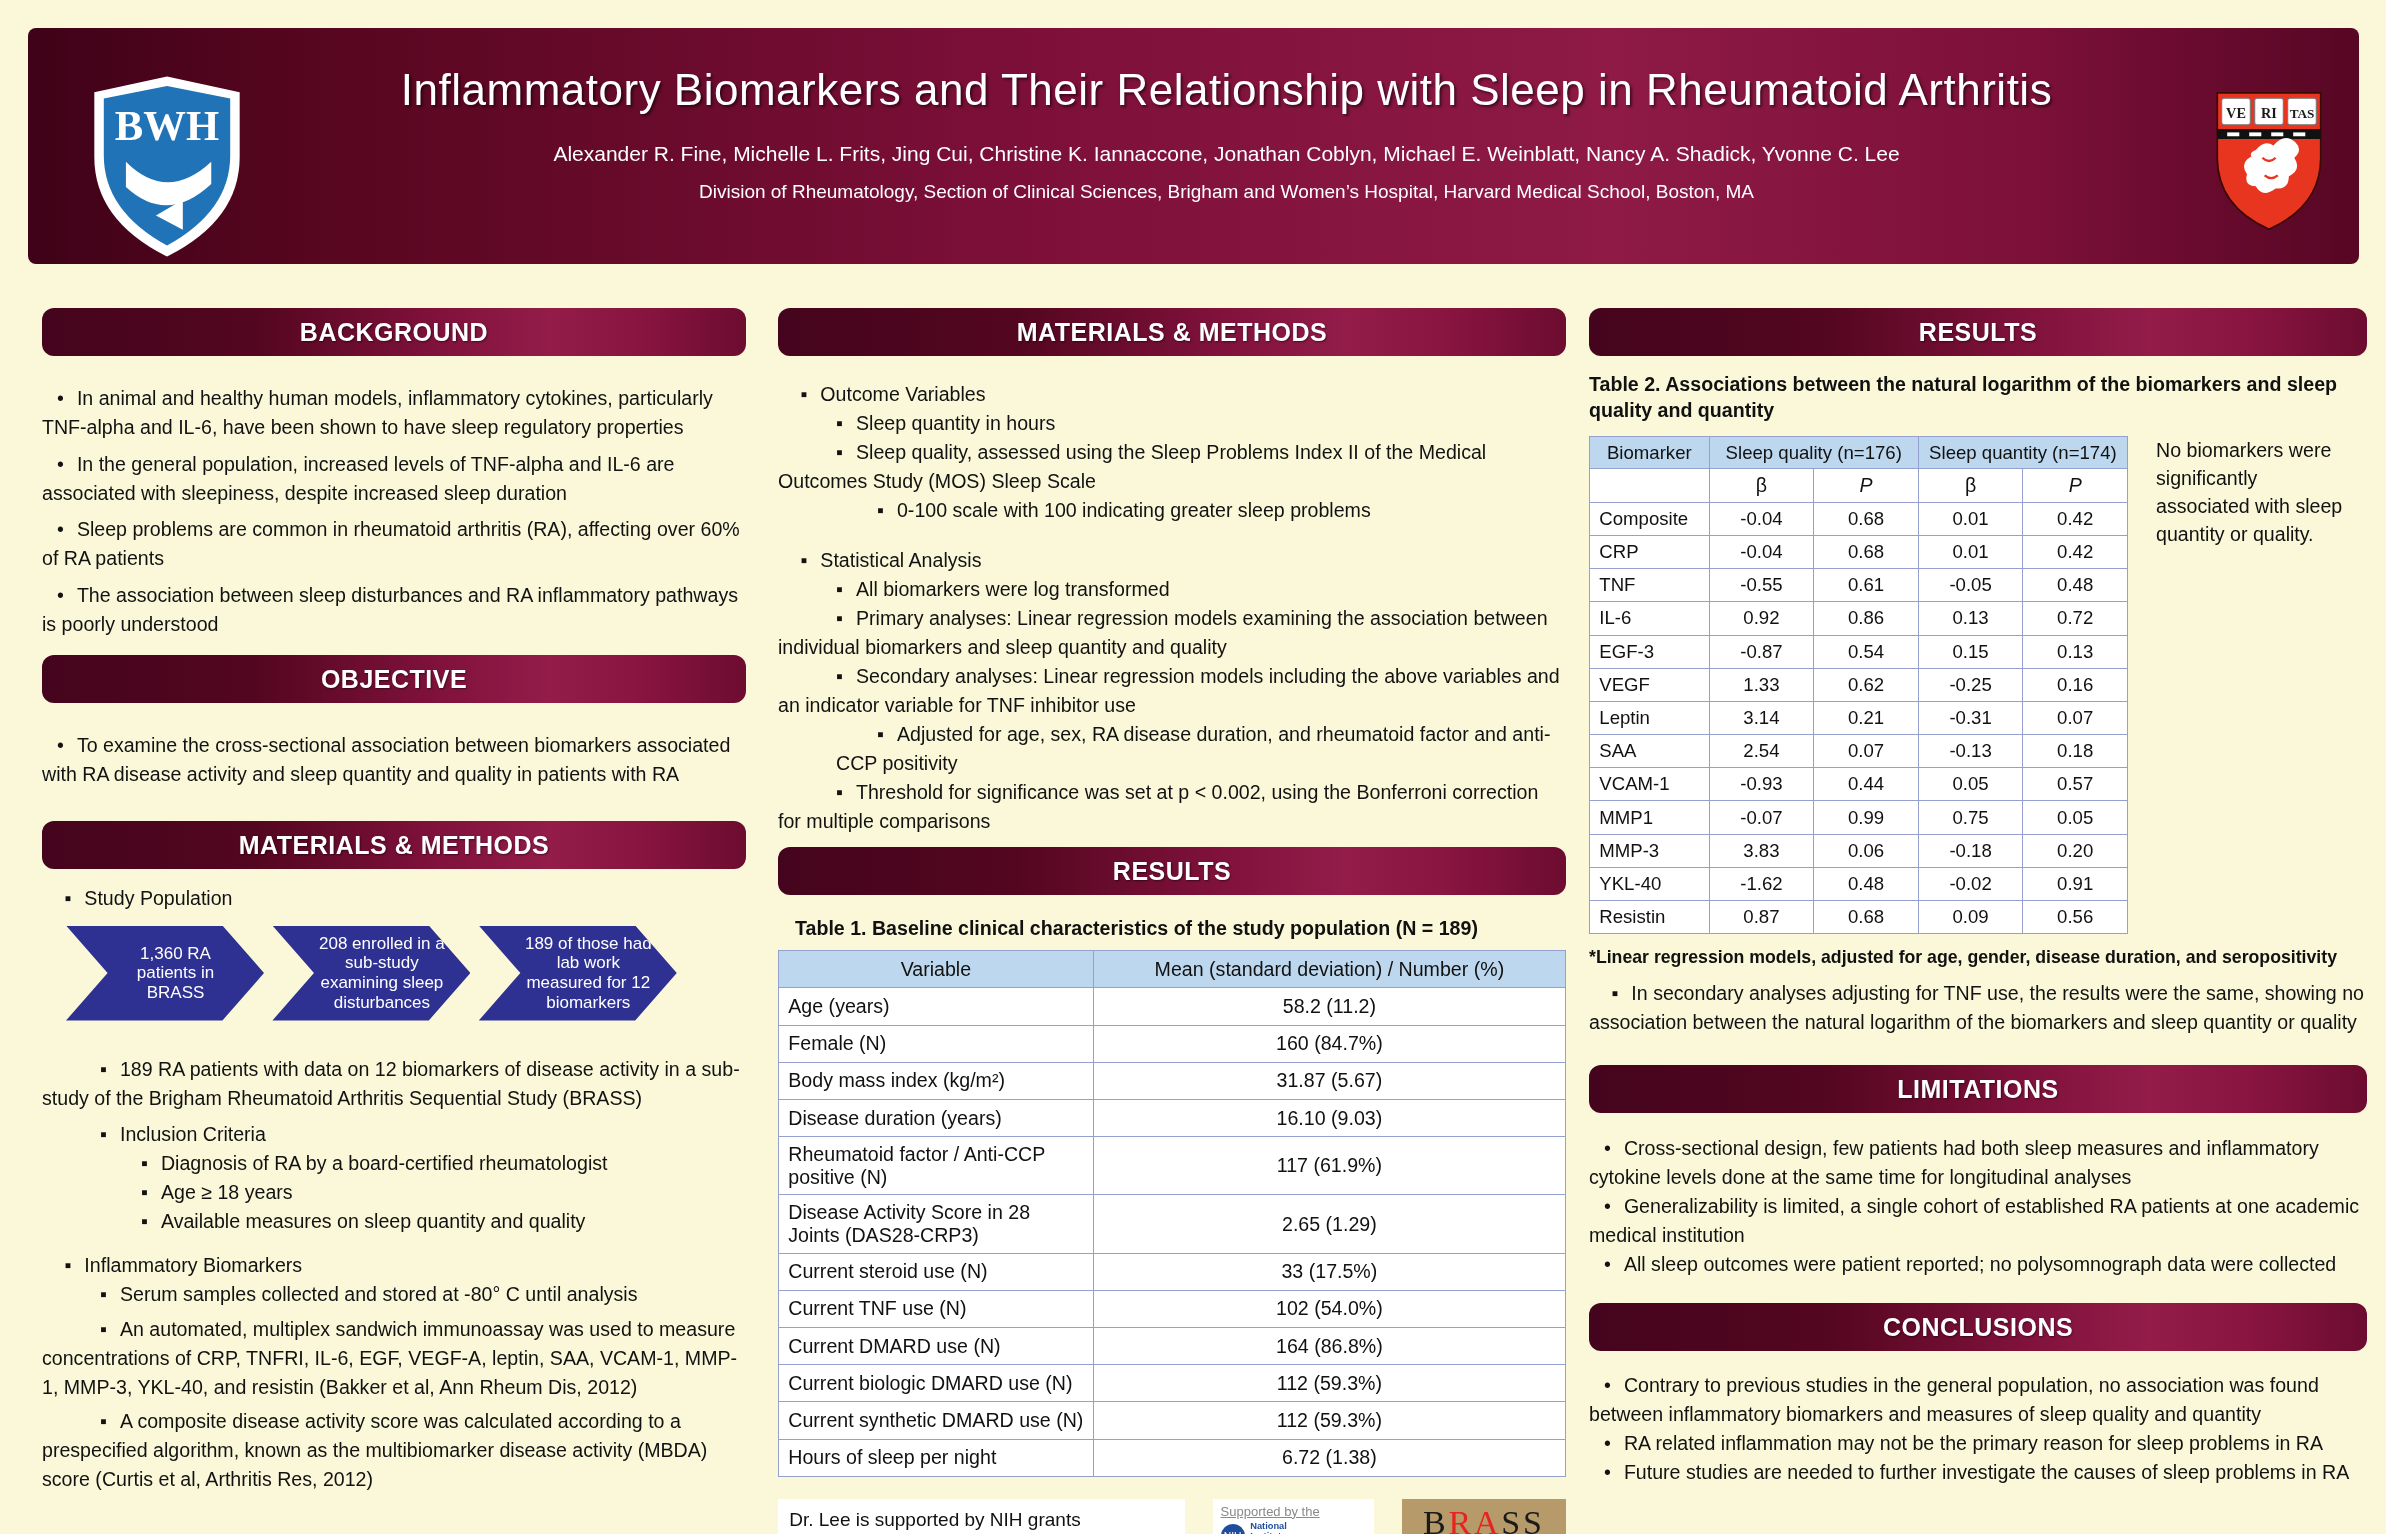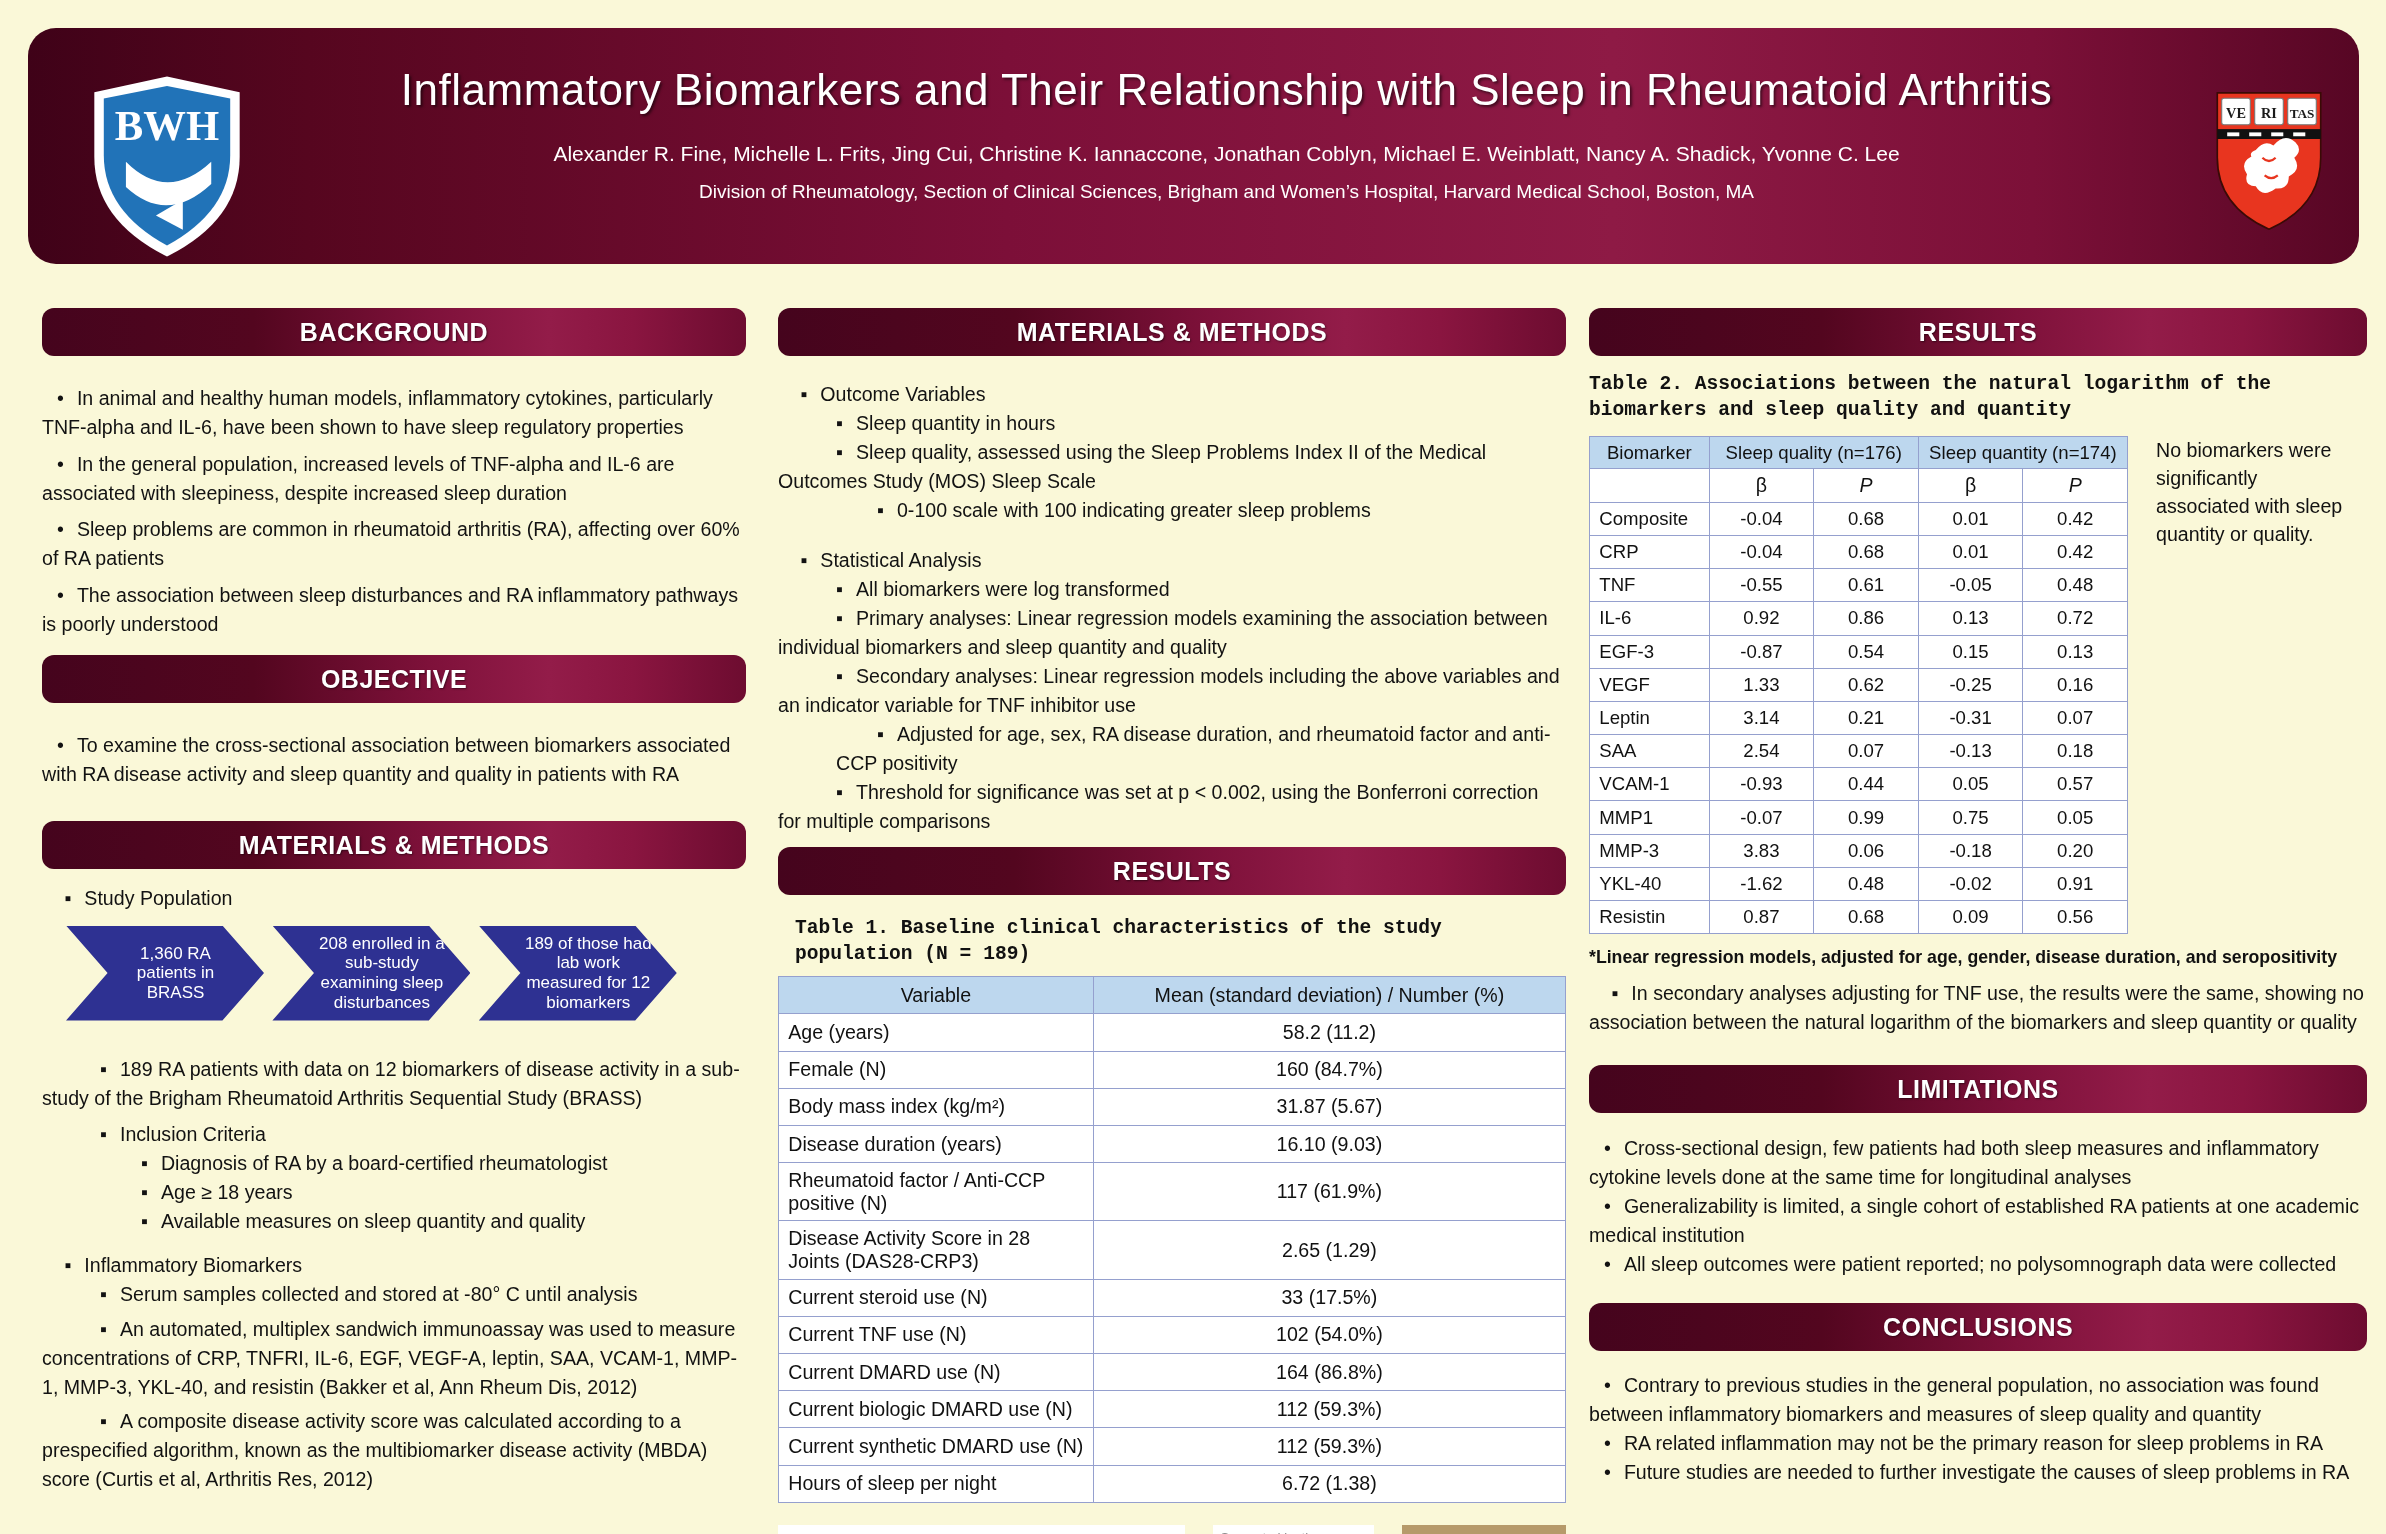--- a/index.html
+++ b/index.html
@@ -1,20 +1,20 @@
 <!DOCTYPE html>
 <html style="font-size:15px"><head>
 <meta charset="utf-8">
 <style>
   html,body{margin:0;padding:0;background:#FAF8D8;}
   #poster{position:relative;width:2387px;height:1534px;background:#FAF8D8;overflow:hidden;
           font-family:"Liberation Sans","DejaVu Sans",sans-serif;color:#111;}
 
   
-  .header{position:absolute;left:28px;top:28px;width:2331px;height:236px;border-radius:28px;
+  .header{position:absolute;left:28px;top:28px;width:2331px;height:236px;border-radius:8px;
           background:linear-gradient(90deg,#3f0218 0%,#56061f 12%,#7c0f38 42%,#8e1a45 68%,#7c1038 86%,#570624 100%);}
   .title{position:absolute;left:238px;right:172px;top:37px;text-align:center;color:#fff;
          font-size:44px;letter-spacing:0.5px;text-shadow:1.9px 1.9px 2.8px rgba(0,0,0,.55);white-space:nowrap;}
   .authors{position:absolute;left:238px;right:172px;top:114px;text-align:center;color:#fff;font-size:21px;}
   .affil{position:absolute;left:238px;right:172px;top:153px;text-align:center;color:#fff;font-size:19px;}
 
   .bwh{position:absolute;left:60px;top:43px;width:158px;height:191px;}
   .crest{position:absolute;right:35px;top:39px;width:110px;height:188px;}
 
   
@@ -40,21 +40,21 @@
   
   .arrowrow{display:flex;gap:8.4px;margin:13px 0 0 24px;}
   .chev{width:198px;height:95px;background:#2E3192;color:#fff;
         clip-path:polygon(0% 0%,79% 0%,100% 50%,79% 100%,0% 100%,21% 50%);
         display:flex;align-items:center;justify-content:center;text-align:center;
         font-size:17px;line-height:19.6px;padding:0 24px 0 45px;box-sizing:border-box;}
 
   
   table{border-collapse:collapse;background:#fff;}
   th,td{border:0.9px solid #95A0CE;}
-  .tbl-title{font-size:19.6px;font-weight:bold;line-height:26px;font-family:Liberation Mono, monospace;}
+  .tbl-title{font-size:19.6px;font-weight:bold;line-height:26px;}
 
   .t1{width:788px;table-layout:fixed;}
   .t1 th{background:#BDD7EE;font-weight:normal;font-size:19.6px;padding:6.5px 7.5px;text-align:center;}
   .t1 td{font-size:19.6px;padding:5.6px 9.3px;height:25px;}
   .t1 .v{text-align:left;}
   .t1 .n{text-align:center;}
   .t1 col.c1{width:40%;}.t1 col.c2{width:60%;}
 
   .t2wrap{display:flex;gap:28px;align-items:flex-start;}
   .t2{width:539px;table-layout:fixed;}

